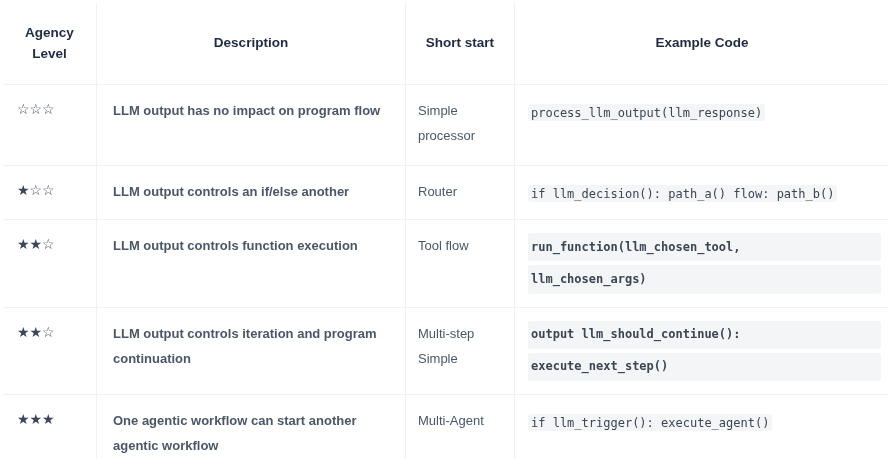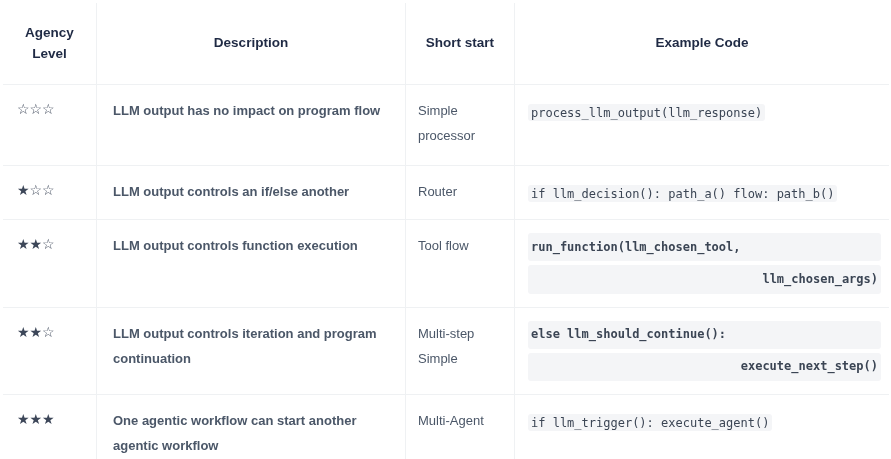--- a/index.html
+++ b/index.html
@@ -89,21 +89,21 @@
     font-family: "DejaVu Sans Mono", "Liberation Mono", monospace;
     font-size: 12px;
     color: #3b4554;
     background: #f4f5f7;
     border-radius: 3px;
     padding: 1.5px 3px;
     white-space: pre-wrap;
     word-break: break-word;
   }
   .code-line { display: block; font-weight: bold; }
-  .code-line + .code-line { margin-top: 4px; text-align: right; }
+  .code-line + .code-line { margin-top: 4px; }
   .code-inline {
     display: inline;
     box-decoration-break: clone;
     -webkit-box-decoration-break: clone;
   }
 
   .row-tall td { height: 54px; }
 </style>
 </head>
 <body>
@@ -160,21 +160,21 @@
         </td>
       </tr>
 
       <tr class="row-tall">
         <td class="cell-level">
           <span class="stars">★★☆</span>
         </td>
         <td class="cell-desc">LLM output controls iteration and program continuation</td>
         <td class="cell-short">Multi-step Simple</td>
         <td class="cell-code">
-          <span class="code code-line">else llm_should_continue():</span>
+          <span class="code code-line">output llm_should_continue():</span>
           <span class="code code-line">execute_next_step()</span>
         </td>
       </tr>
 
       <tr class="row-tall">
         <td class="cell-level">
           <span class="stars">★★★</span>
         </td>
         <td class="cell-desc">One agentic workflow can start another agentic workflow</td>
         <td class="cell-short">Multi-Agent</td>

